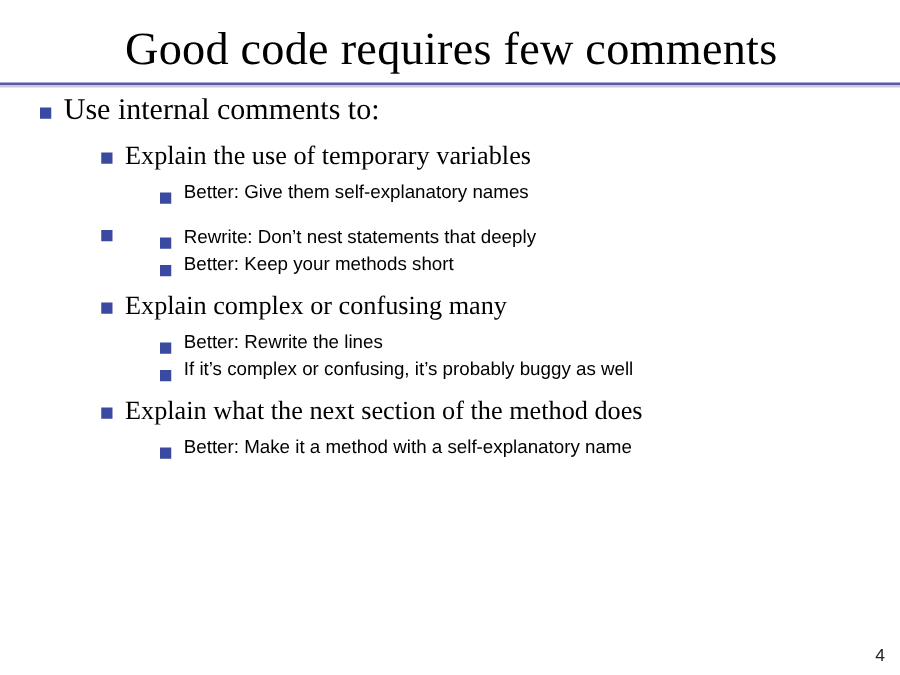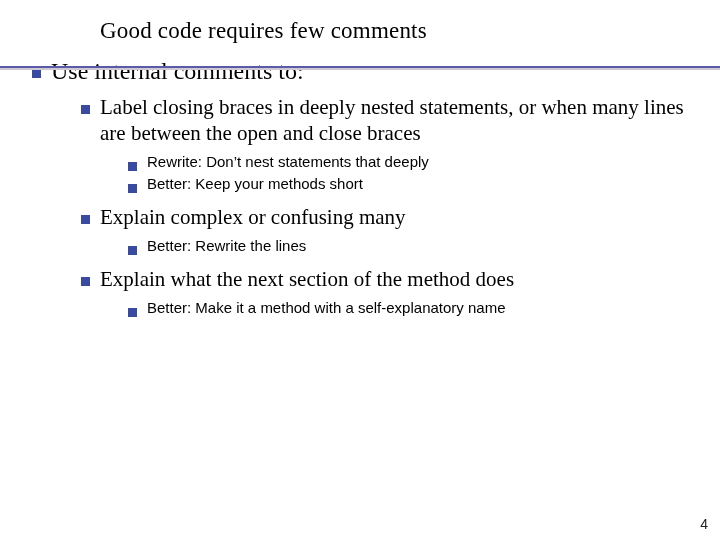--- a/index.html
+++ b/index.html
@@ -5,21 +5,21 @@
     * { margin: 0; padding: 0; box-sizing: border-box; }
     body {
       width: 720px; height: 540px;
       background: #fff;
       font-family: "Times New Roman", Times, serif;
       color: #000;
       position: relative;
       padding: 18px 22px 0 22px;
     }
     .title {
-      font-size: 23px;
+      font-size: 37px;
       margin-left: 78px;
       letter-spacing: 0.2px;
     }
     .title-underline {
       position: absolute;
       left: 0; right: 0; top: 66px;
       height: 2px; background: #5a5aa6;
     }
     .title-shadow {
       position: absolute;
@@ -72,25 +72,36 @@
 <div class="content">
 
   <ul class="b lvl1">
     <li>
       <span class="sq"></span>
       <div class="txt">
         <span>Use internal comments to:</span>
 
         <ul class="b lvl2">
 
+          <li>
+            <span class="sq s2"></span>
+            <div class="txt">
+              <span>Explain the use of temporary variables</span>
+              <ul class="b lvl3">
+                <li>
+                  <span class="sq s3"></span>
+                  <span class="txt">Better: Give them self-explanatory names</span>
+                </li>
+              </ul>
+            </div>
+          </li>
 
           <li>
             <span class="sq s2"></span>
             <div class="txt">
-              <span>Label closing braces in deeply nested statements, or when many lines are between the open and close braces</span>
               <ul class="b lvl3">
                 <li>
                   <span class="sq s3"></span>
                   <span class="txt">Rewrite: Don’t nest statements that deeply</span>
                 </li>
                 <li>
                   <span class="sq s3"></span>
                   <span class="txt">Better: Keep your methods short</span>
                 </li>
               </ul>
@@ -98,20 +109,24 @@
           </li>
 
           <li>
             <span class="sq s2"></span>
             <div class="txt">
               <span>Explain complex or confusing many</span>
               <ul class="b lvl3">
                 <li>
                   <span class="sq s3"></span>
                   <span class="txt">Better: Rewrite the lines</span>
+                </li>
+                <li>
+                  <span class="sq s3"></span>
+                  <span class="txt">If it’s complex or confusing, it’s probably buggy as well</span>
                 </li>
               </ul>
             </div>
           </li>
 
           <li>
             <span class="sq s2"></span>
             <div class="txt">
               <span>Explain what the next section of the method does</span>
               <ul class="b lvl3">

